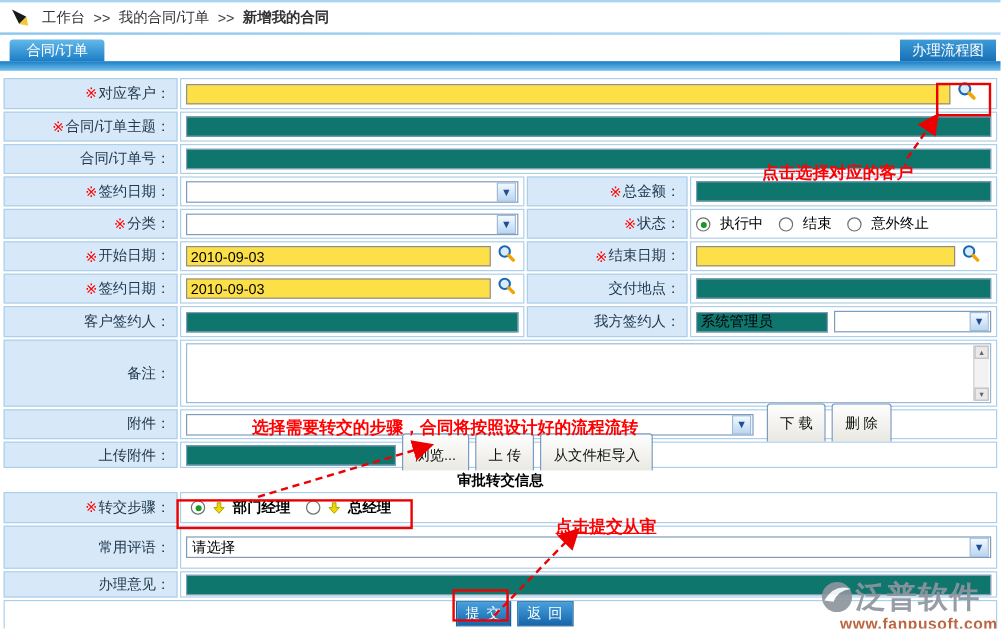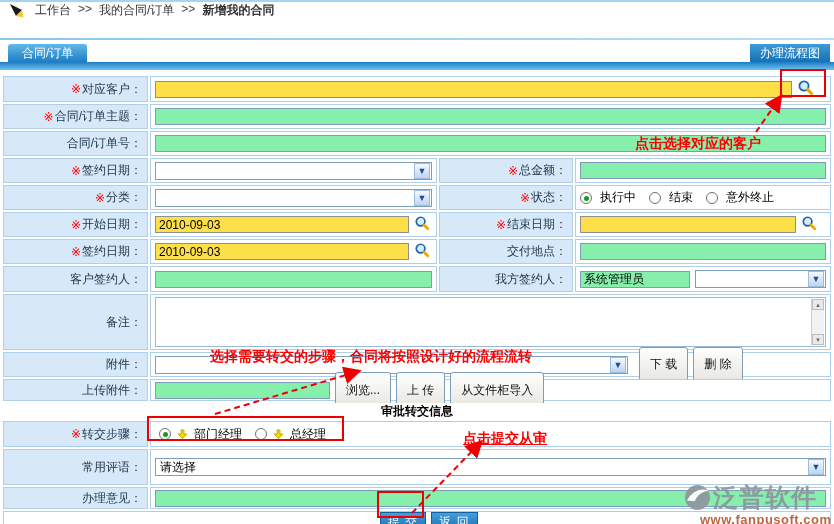--- a/index.html
+++ b/index.html
@@ -1,52 +1,52 @@
 <!DOCTYPE html>
 <html><head>
 <meta charset="utf-8">
 <style>
   * { margin:0; padding:0; box-sizing:border-box; }
   html,body { background:#fff; }
   body { font-family:"Liberation Sans","DejaVu Sans",sans-serif; }
   #page { position:relative; width:834px; height:524px; background:#fff; overflow:hidden; }
 
   .topline { height:2px; background:#a8d4f2; }
-  .crumbs { height:36px; display:flex; padding-left:8px; font-size:12px; color:#333; gap:4px; }
+  .crumbs { height:25px; display:flex; align-items:center; padding-left:8px; font-size:12px; color:#333; gap:4px; }
   .crumbs .sep { margin:0 3px; color:#444; }
   .crumbs .last { font-weight:bold; }
   .crumb-divider { height:2px; background:linear-gradient(90deg,#8cc6ec,#b9ddf5); }
 
   .tabrow { position:relative; height:18px; margin-top:4px; }
   .tab { position:absolute; left:8px; bottom:0; height:18px; padding:0 14px; background:linear-gradient(#63b8e9,#1b7ec6); color:#fff; font-size:12px; display:flex; align-items:center; border-radius:3px 3px 0 0; }
   .flowbtn { position:absolute; right:4px; bottom:0; height:18px; padding:0 10px; background:linear-gradient(#3e9bd6,#1670b6); color:#fff; font-size:12px; display:flex; align-items:center; cursor:pointer; }
   .bluebar { height:8px; background:linear-gradient(#1a7cc4,#74c2ee); }
 
   .form { width:828px; margin:6px auto 0; }
   .row { display:flex; gap:2px; margin-bottom:2px; }
   .cell { border:1px solid #aecfe9; }
   .lbl { background:#d7e9f8; width:145px; flex:none; display:flex; align-items:center; justify-content:flex-end; padding-right:5px; font-size:12px; color:#21394f; white-space:nowrap; }
   .lbl2 { width:134px; }
   .fld { background:#fff; flex:1; display:flex; align-items:center; padding:0 4px; gap:5px; min-width:0; }
   .fld1 { width:287px; flex:none; }
   .req { color:#f00; margin-right:1px; }
   .h26{height:26px}.h25{height:25px}.h24{height:36px}.h22{height:22px}.h56{height:56px}.h16{height:16px}
 
-  .txt { height:17px; border:1px solid #7f9db9; background:#86efac; font-size:12px; padding:0 3px; font-family:inherit; color:#000; }
+  .txt { height:17px; border:1px solid #7f9db9; background:#0f766e; font-size:12px; padding:0 3px; font-family:inherit; color:#000; }
   .txt.gray { border-color:#8f8f8f; background:#fde047; }
   .grow { flex:1; min-width:0; }
 
   .sel { height:18px; border:1px solid #7f9db9; background:#fff; display:flex; align-items:center; justify-content:space-between; font-size:12px; color:#000; cursor:pointer; }
   .sel .seltext { padding-left:4px; white-space:nowrap; overflow:hidden; }
   .sel .arr { width:16px; height:16px; flex:none; background:linear-gradient(#f4f9ff,#bcd6f0); border:1px solid #9dbbdc; color:#1c4f96; font-size:9px; display:flex; align-items:center; justify-content:center; margin-right:1px; }
 
   .radio { width:12px; height:12px; flex:none; border-radius:50%; border:1px solid #707070; background:#fff; display:inline-block; position:relative; cursor:pointer; }
   .radio.checked::after { content:''; position:absolute; left:3px; top:3px; width:5px; height:5px; border-radius:50%; background:#18991f; }
   .rlabel { font-size:12px; color:#000; margin-left:3px; margin-right:8px; }
-  .rlabel.tight { margin-left:1px; }
+  .rlabel.tight { margin-left:1px;font-weight:bold; }
 
   .xpbtn { height:36px; border:1px solid #7c9cbf; border-radius:3px; background:linear-gradient(#fefefe,#e7e6df); font-size:12px; color:#111; padding:4px 10px; display:inline-flex; align-items:center; white-space:nowrap; cursor:pointer; flex:none; }
   .bluebtn { height:21px; padding:0 7px; background:linear-gradient(#46a0dd,#1566aa); color:#fff; font-size:12px; border:1px solid #135f9e; display:inline-flex; align-items:center; letter-spacing:1px; cursor:pointer; flex:none; }
 
   .sectionhdr { background:#fff; border:0; width:100%; display:flex; align-items:center; justify-content:center; font-size:12px; font-weight:bold; color:#000; }
   .footer-cell { background:#fff; display:flex; align-items:flex-start; gap:5px; padding-left:376px; }
 
   .remarkbox { flex:1; height:50px; border:1px solid #9cb9d4; background:#fff; position:relative; }
   .sb { position:absolute; top:1px; right:1px; bottom:1px; width:13px; background:#f2f2f2; border-left:1px solid #d0d0d0; display:flex; flex-direction:column; justify-content:space-between; }
   .sb span { height:11px; background:#e9e9e9; border:1px solid #bdbdbd; font-size:7px; color:#666; display:flex; align-items:center; justify-content:center; cursor:pointer; }

